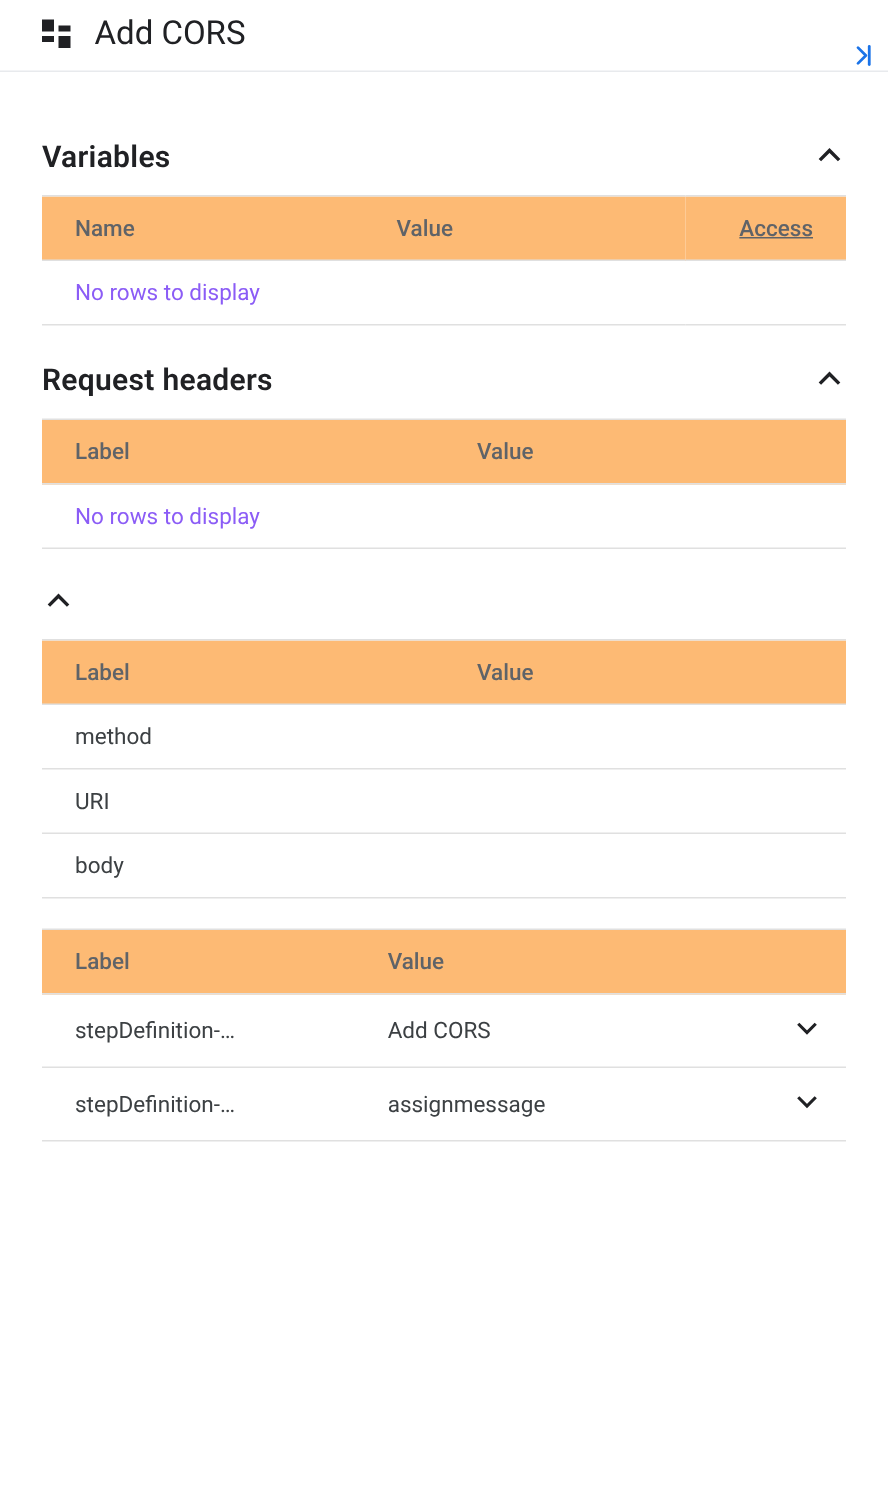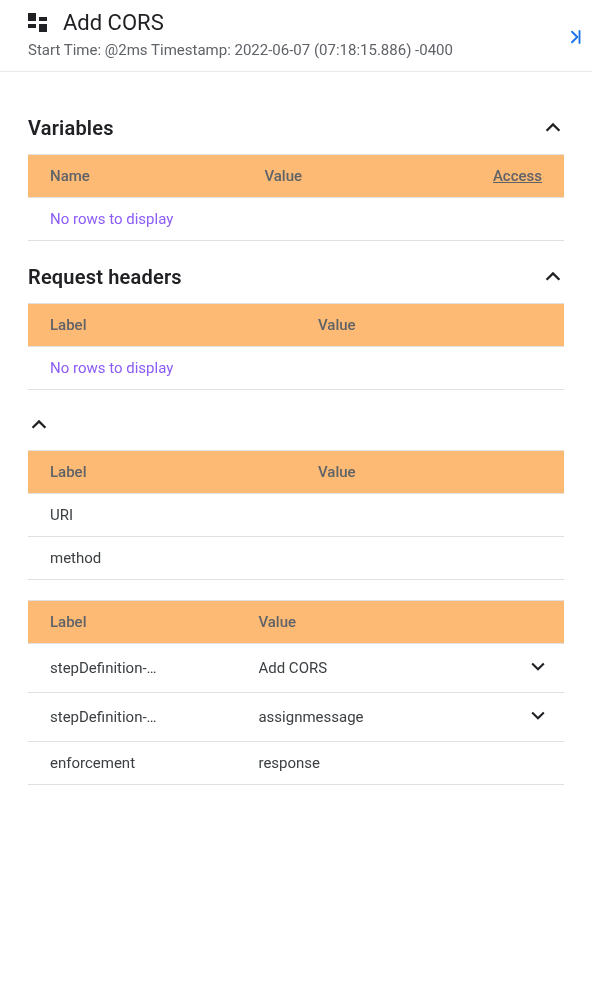--- a/index.html
+++ b/index.html
@@ -164,21 +164,20 @@
 <div class="header">
   <div class="header-top">
     <div class="app-icon">
       <span></span>
         <span></span>
         <span></span>
         <span></span>
     </div>
     <div class="title">Add CORS</div>
   </div>
-  <div class="subtitle">Start Time: @2ms Timestamp: 2022-06-07 (07:18:15.886) -0400</div>
   <div class="collapse-btn">
     <svg viewBox="0 0 24 24">
         <path d="M8 5l7 7-7 7" stroke="#1a73e8" stroke-width="2.5" fill="none" stroke-linecap="round" stroke-linejoin="round"></path>
         <line x1="18" y1="4" x2="18" y2="20" stroke="#1a73e8" stroke-width="2.5" stroke-linecap="round"></line>
       </svg>
   </div>
 </div>
 
 <div class="content">
 
@@ -241,25 +240,29 @@
     </div>
     <table class="table">
       <thead class="table-head">
         <tr>
           <th class="col-label">Label</th>
           <th class="col-value">Value</th>
         </tr>
       </thead>
       <tbody>
         <tr class="table-row">
+          <td class="label-cell">method</td>
+          <td class="value-cell"></td>
+        </tr>
+        <tr class="table-row">
           <td class="label-cell">URI</td>
           <td class="value-cell"></td>
         </tr>
         <tr class="table-row">
-          <td class="label-cell">method</td>
+          <td class="label-cell">body</td>
           <td class="value-cell"></td>
         </tr>
       </tbody>
     </table>
   </div>
 
   <div class="section">
     <table class="table">
       <thead class="table-head">
         <tr>
@@ -283,22 +286,17 @@
           <td class="label-cell">stepDefinition-…</td>
           <td class="value-cell">assignmessage</td>
           <td class="expand-cell">
             <span>
               <svg viewBox="0 0 24 24">
                   <polyline points="5,9 12,16 19,9"></polyline>
                 </svg>
             </span>
           </td>
         </tr>
-        <tr class="table-row">
-          <td class="label-cell">enforcement</td>
-          <td class="value-cell">response</td>
-          <td class="expand-cell"></td>
-        </tr>
       </tbody>
     </table>
   </div>
 
 </div>
 
 </body></html>

